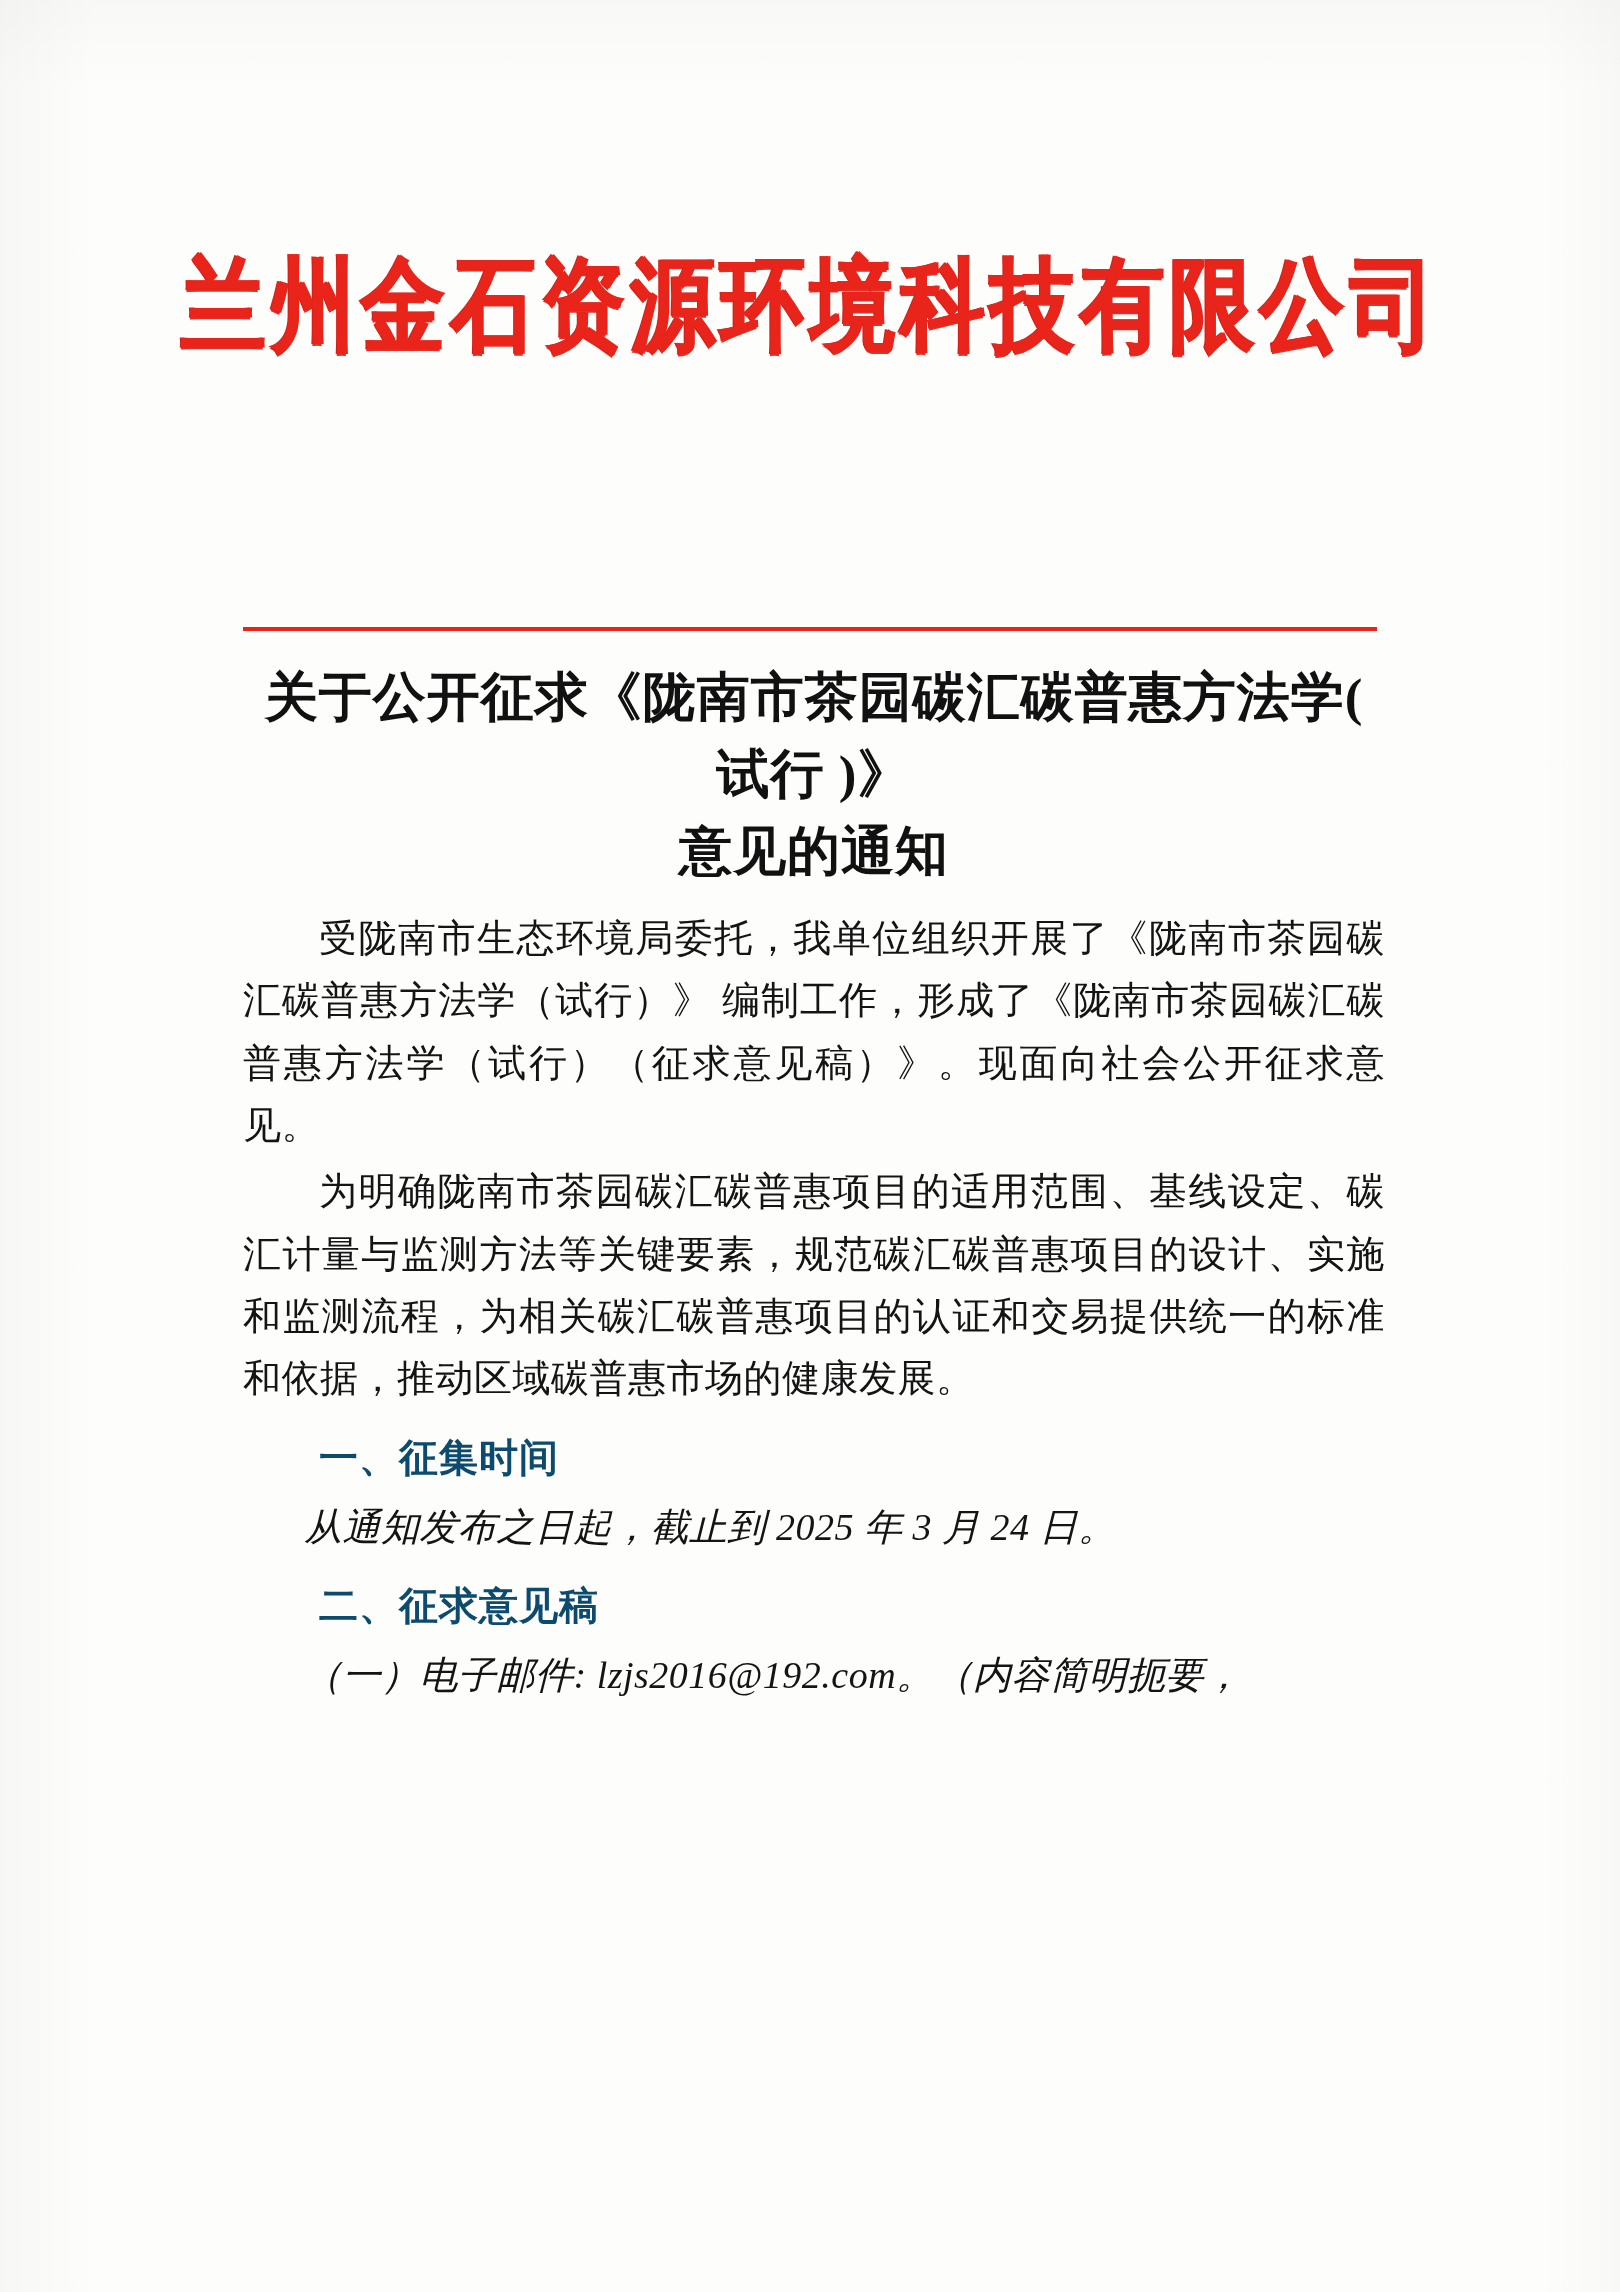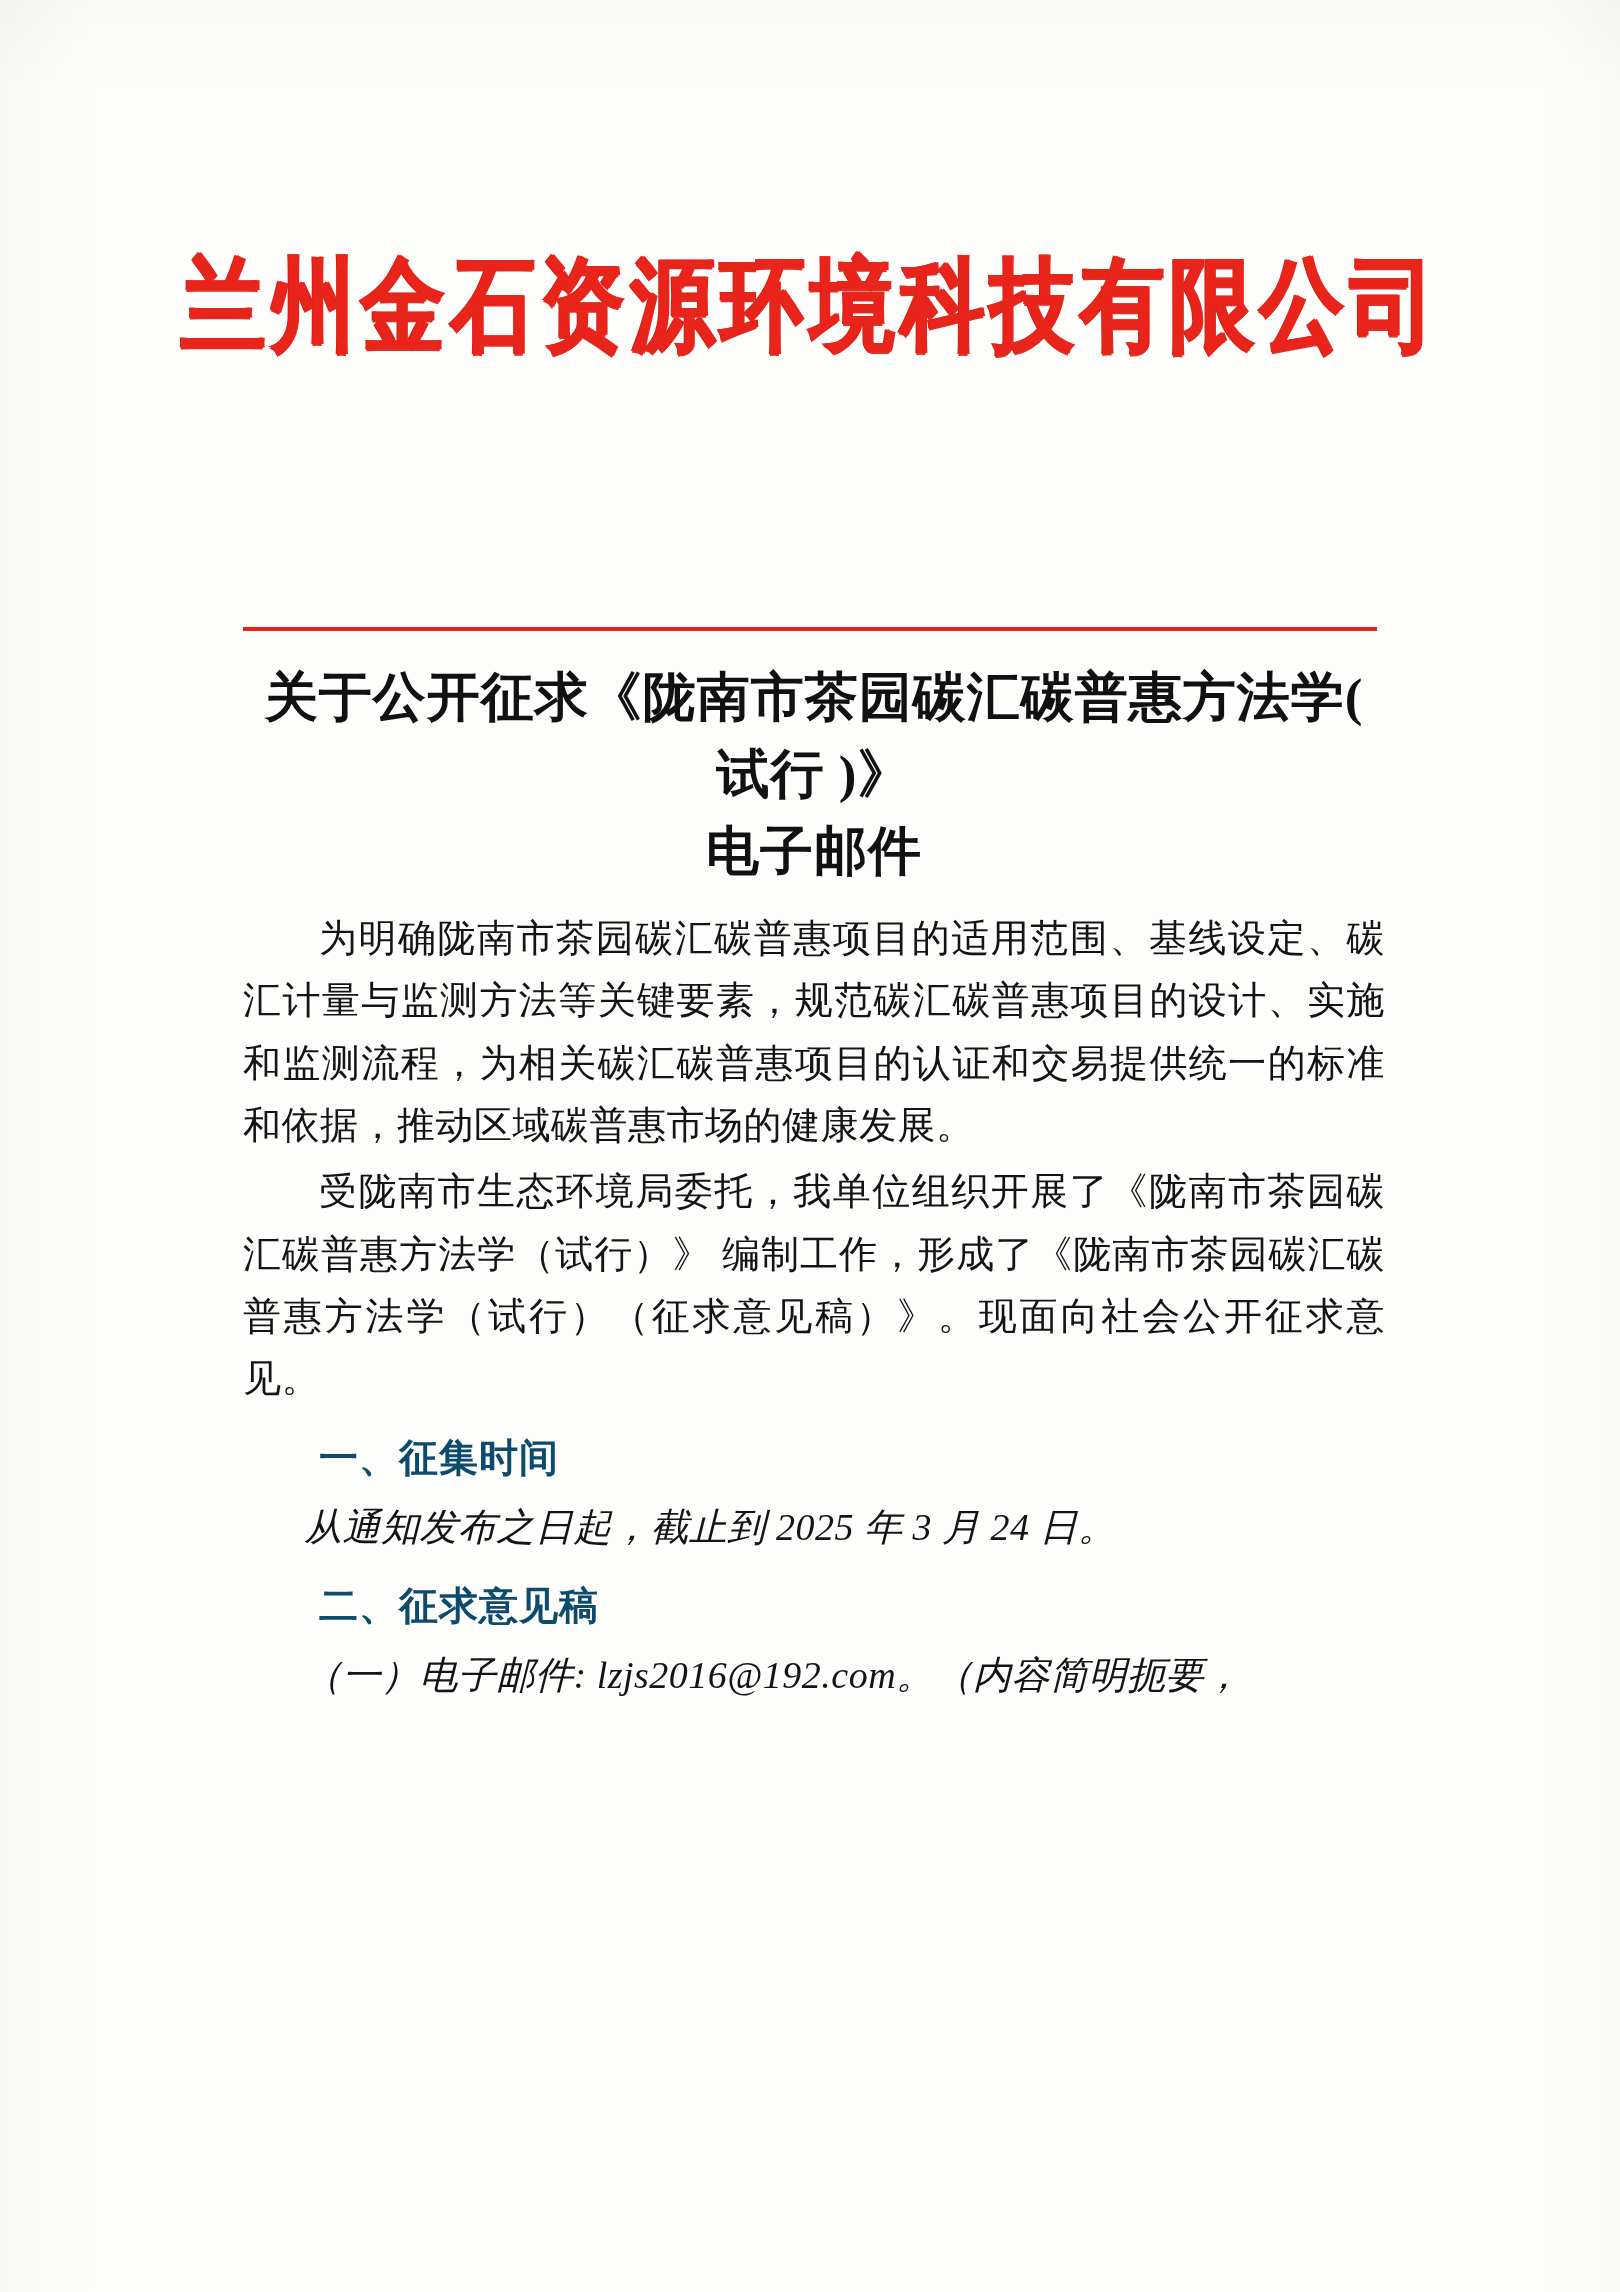--- a/index.html
+++ b/index.html
@@ -125,26 +125,26 @@
 <div class="page">
 
   <div class="letterhead">兰州金石资源环境科技有限公司</div>
 
   <div class="rule"></div>
 
   <div class="content">
 
     <div class="doc-title">
       <span>关于公开征求《陇南市茶园碳汇碳普惠方法学( 试行 )》</span>
-      <span class="line2">电子邮件</span>
+      <span class="line2">意见的通知</span>
     </div>
 
+    <p class="body-par">受陇南市生态环境局委托，我单位组织开展了《陇南市茶园碳汇碳普惠方法学（试行）》 编制工作，形成了《陇南市茶园碳汇碳普惠方法学（试行）（征求意见稿）》。现面向社会公开征求意见。</p>
+
     <p class="body-par">为明确陇南市茶园碳汇碳普惠项目的适用范围、基线设定、碳汇计量与监测方法等关键要素，规范碳汇碳普惠项目的设计、实施和监测流程，为相关碳汇碳普惠项目的认证和交易提供统一的标准和依据，推动区域碳普惠市场的健康发展。</p>
-
-    <p class="body-par">受陇南市生态环境局委托，我单位组织开展了《陇南市茶园碳汇碳普惠方法学（试行）》 编制工作，形成了《陇南市茶园碳汇碳普惠方法学（试行）（征求意见稿）》。现面向社会公开征求意见。</p>
 
     <h2 class="section">一、征集时间</h2>
     <p class="plain hang">从通知发布之日起，截止到 2025 年 3 月 24 日。</p>
 
     <h2 class="section">二、征求意见稿</h2>
 
     <p class="plain hang">（一）电子邮件: lzjs2016@192.com。（内容简明扼要，</p>
 
   </div>
 </div>

